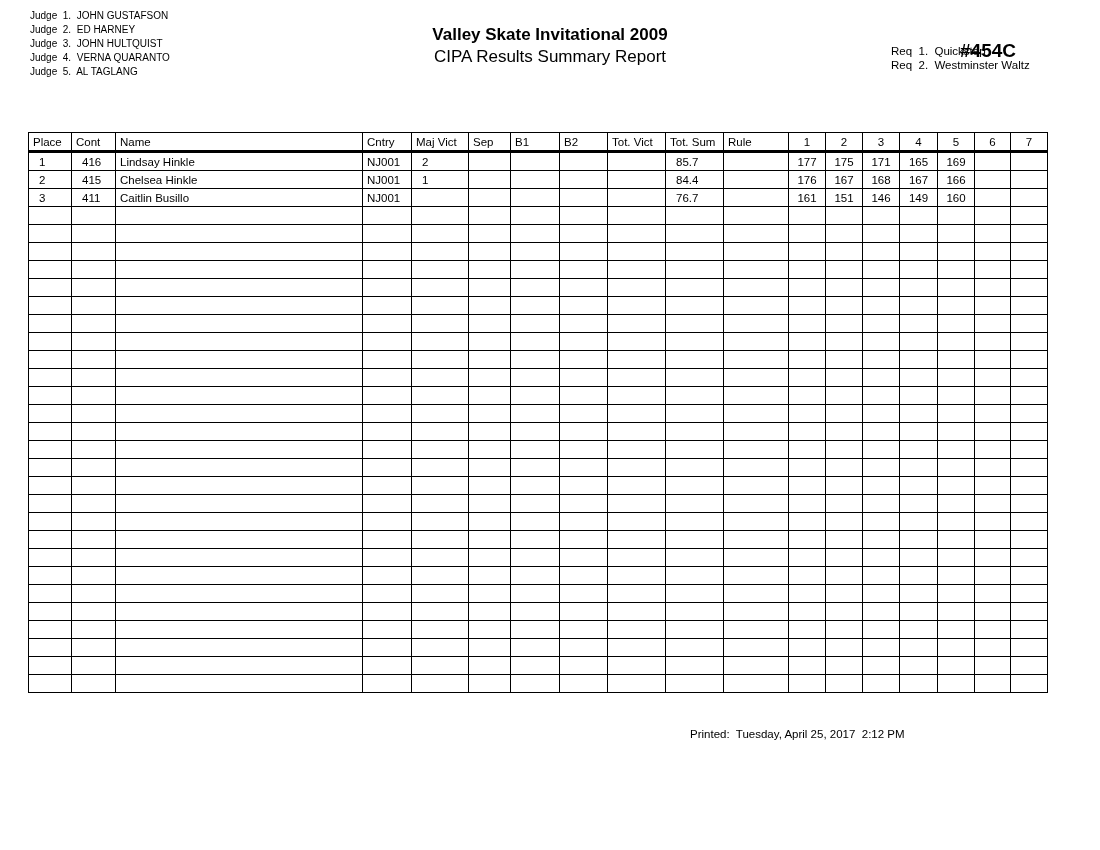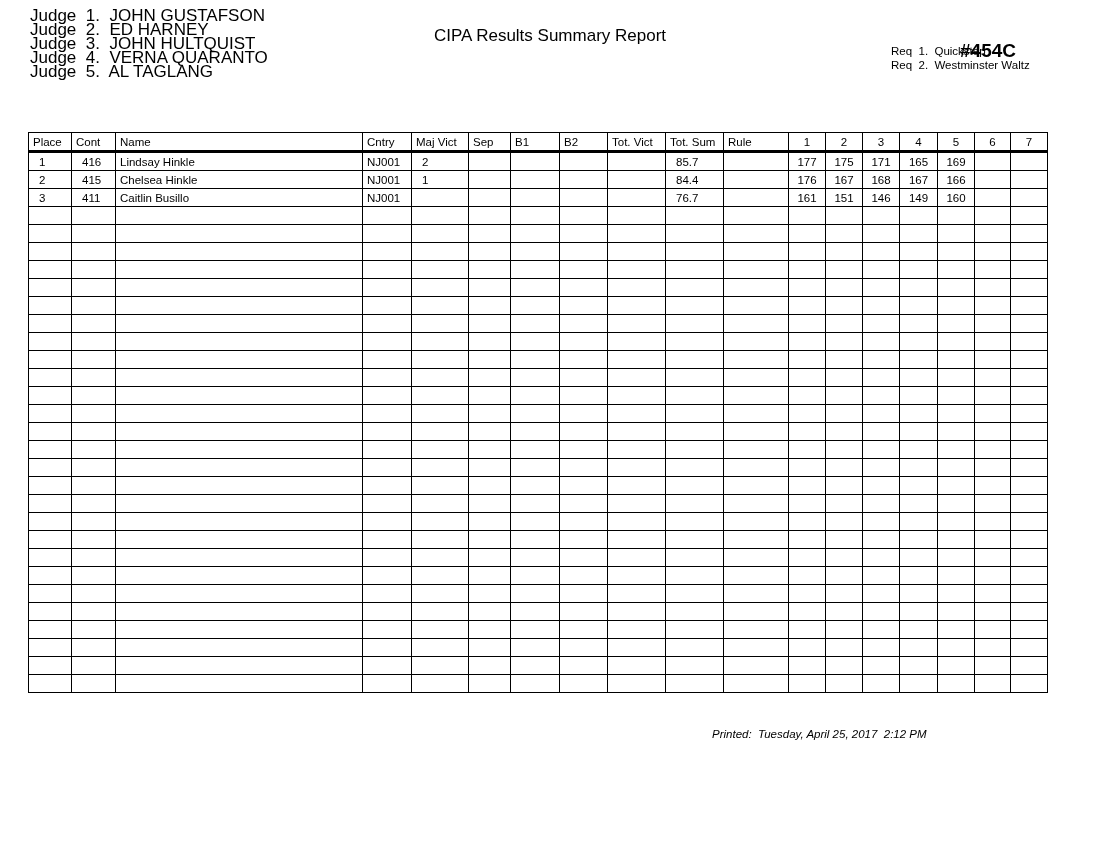--- a/index.html
+++ b/index.html
@@ -1,48 +1,49 @@
 <!DOCTYPE html>
 <html><head>
 <meta charset="utf-8">
 <style>
   html, body { margin:0; padding:0; background:#ffffff; }
   body { width:1100px; height:850px; position:relative; overflow:hidden;
          font-family:"Liberation Sans", sans-serif; color:#000; }
-  .judges { position:absolute; left:30px; top:9px; font-size:17px; line-height:14px; }
+  .judges { position:absolute; left:30px; top:9px; font-size:10px; line-height:14px; }
   .judges div { white-space:pre; }
   .center { position:absolute; left:300px; width:500px; top:24px; text-align:center; }
   .title1 { font-size:17px; font-weight:bold; line-height:21px; }
   .title2 { font-size:14.5px; line-height:17px; }
   .title3 { font-size:20px; font-weight:bold; line-height:25px; }
   .title4 { font-size:17px; line-height:23px; }
   .code { position:absolute; left:960px; top:24px; font-size:19px; font-weight:bold;margin-top:16px; }
   .reqs { position:absolute; left:891px; top:44px; font-size:11.5px; line-height:14px; }
   .reqs div { white-space:pre; }
   table.grid { position:absolute; left:28px; top:132px; border-collapse:collapse;
                table-layout:fixed; font-size:11.5px; }
   table.grid td, table.grid th { border:1.5px solid #000; height:17px; padding:0 0 0 4px;
                font-weight:normal; text-align:left; white-space:nowrap; overflow:hidden; }
   table.grid thead th { border-bottom:3px solid #000; }
   .c { text-align:center !important; padding-left:0 !important; }
   .ind { padding-left:10px !important; }
-  .printed { position:absolute; left:712px; top:728px; font-size:11.5px; white-space:pre;font-style:italic; }
+  .printed { position:absolute; left:690px; top:728px; font-size:11.5px; white-space:pre; }
 </style>
 </head>
 <body>
 
 <div class="judges">
   <div><span>Judge  1.</span>  <span>JOHN GUSTAFSON</span></div>
   <div><span>Judge  2.</span>  <span>ED HARNEY</span></div>
   <div><span>Judge  3.</span>  <span>JOHN HULTQUIST</span></div>
   <div><span>Judge  4.</span>  <span>VERNA QUARANTO</span></div>
   <div><span>Judge  5.</span>  <span>AL TAGLANG</span></div>
 </div>
 
 <div class="center">
+  <div class="title1">Valley Skate Invitational 2009</div>
   <div class="title4">CIPA Results Summary Report</div>
 </div>
 
 <div class="code">#454C</div>
 
 <div class="reqs">
   <div><span>Req  1.</span>  <span>Quickstep</span></div>
   <div><span>Req  2.</span>  <span>Westminster Waltz</span></div>
 </div>
 

